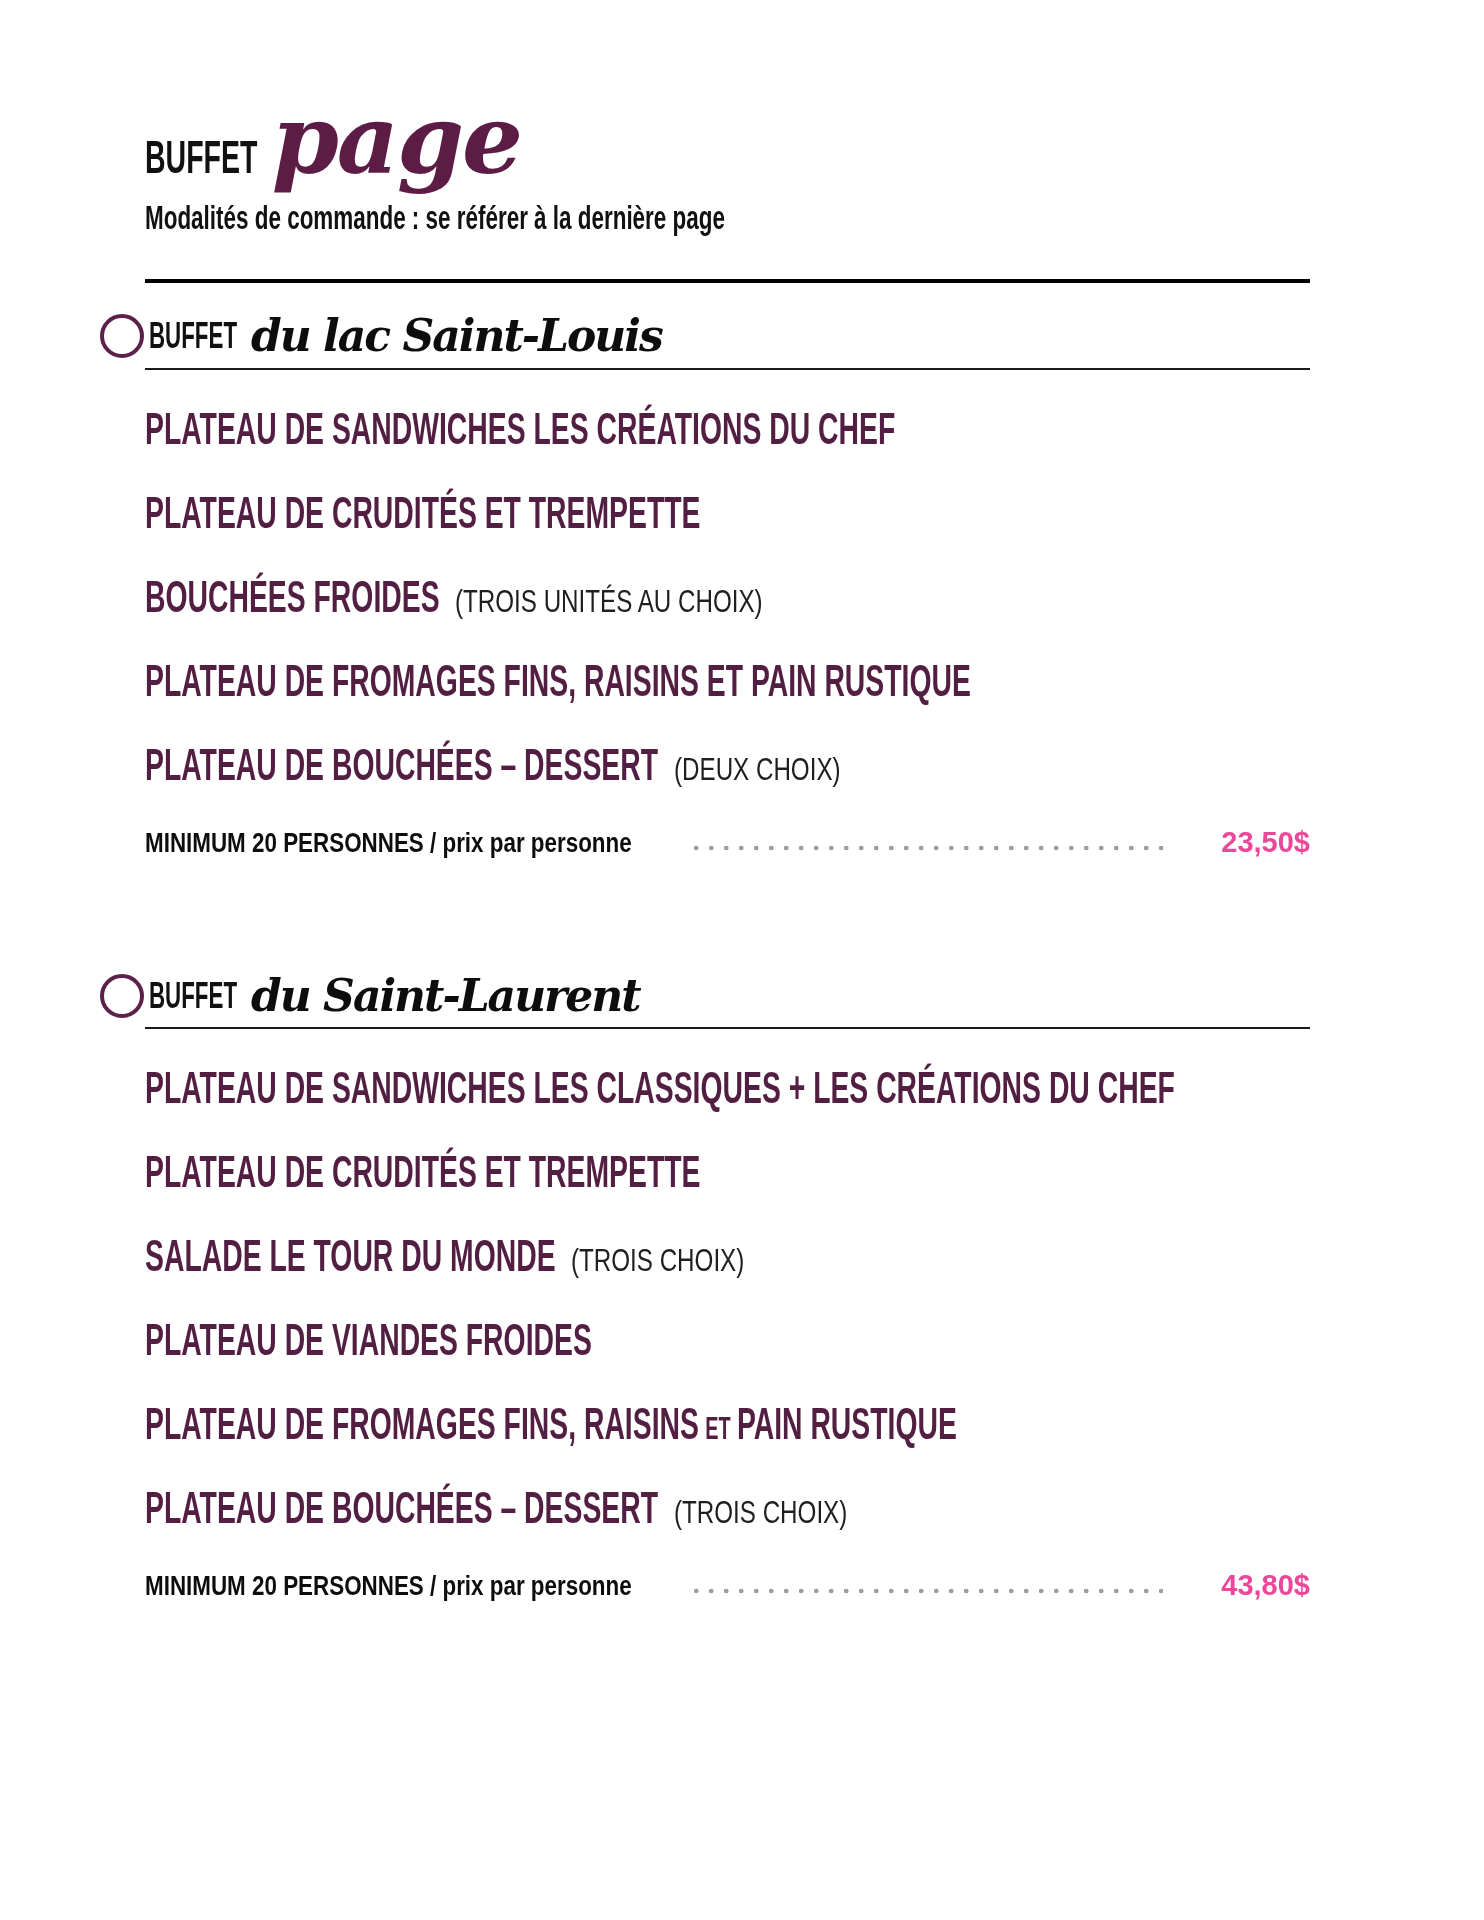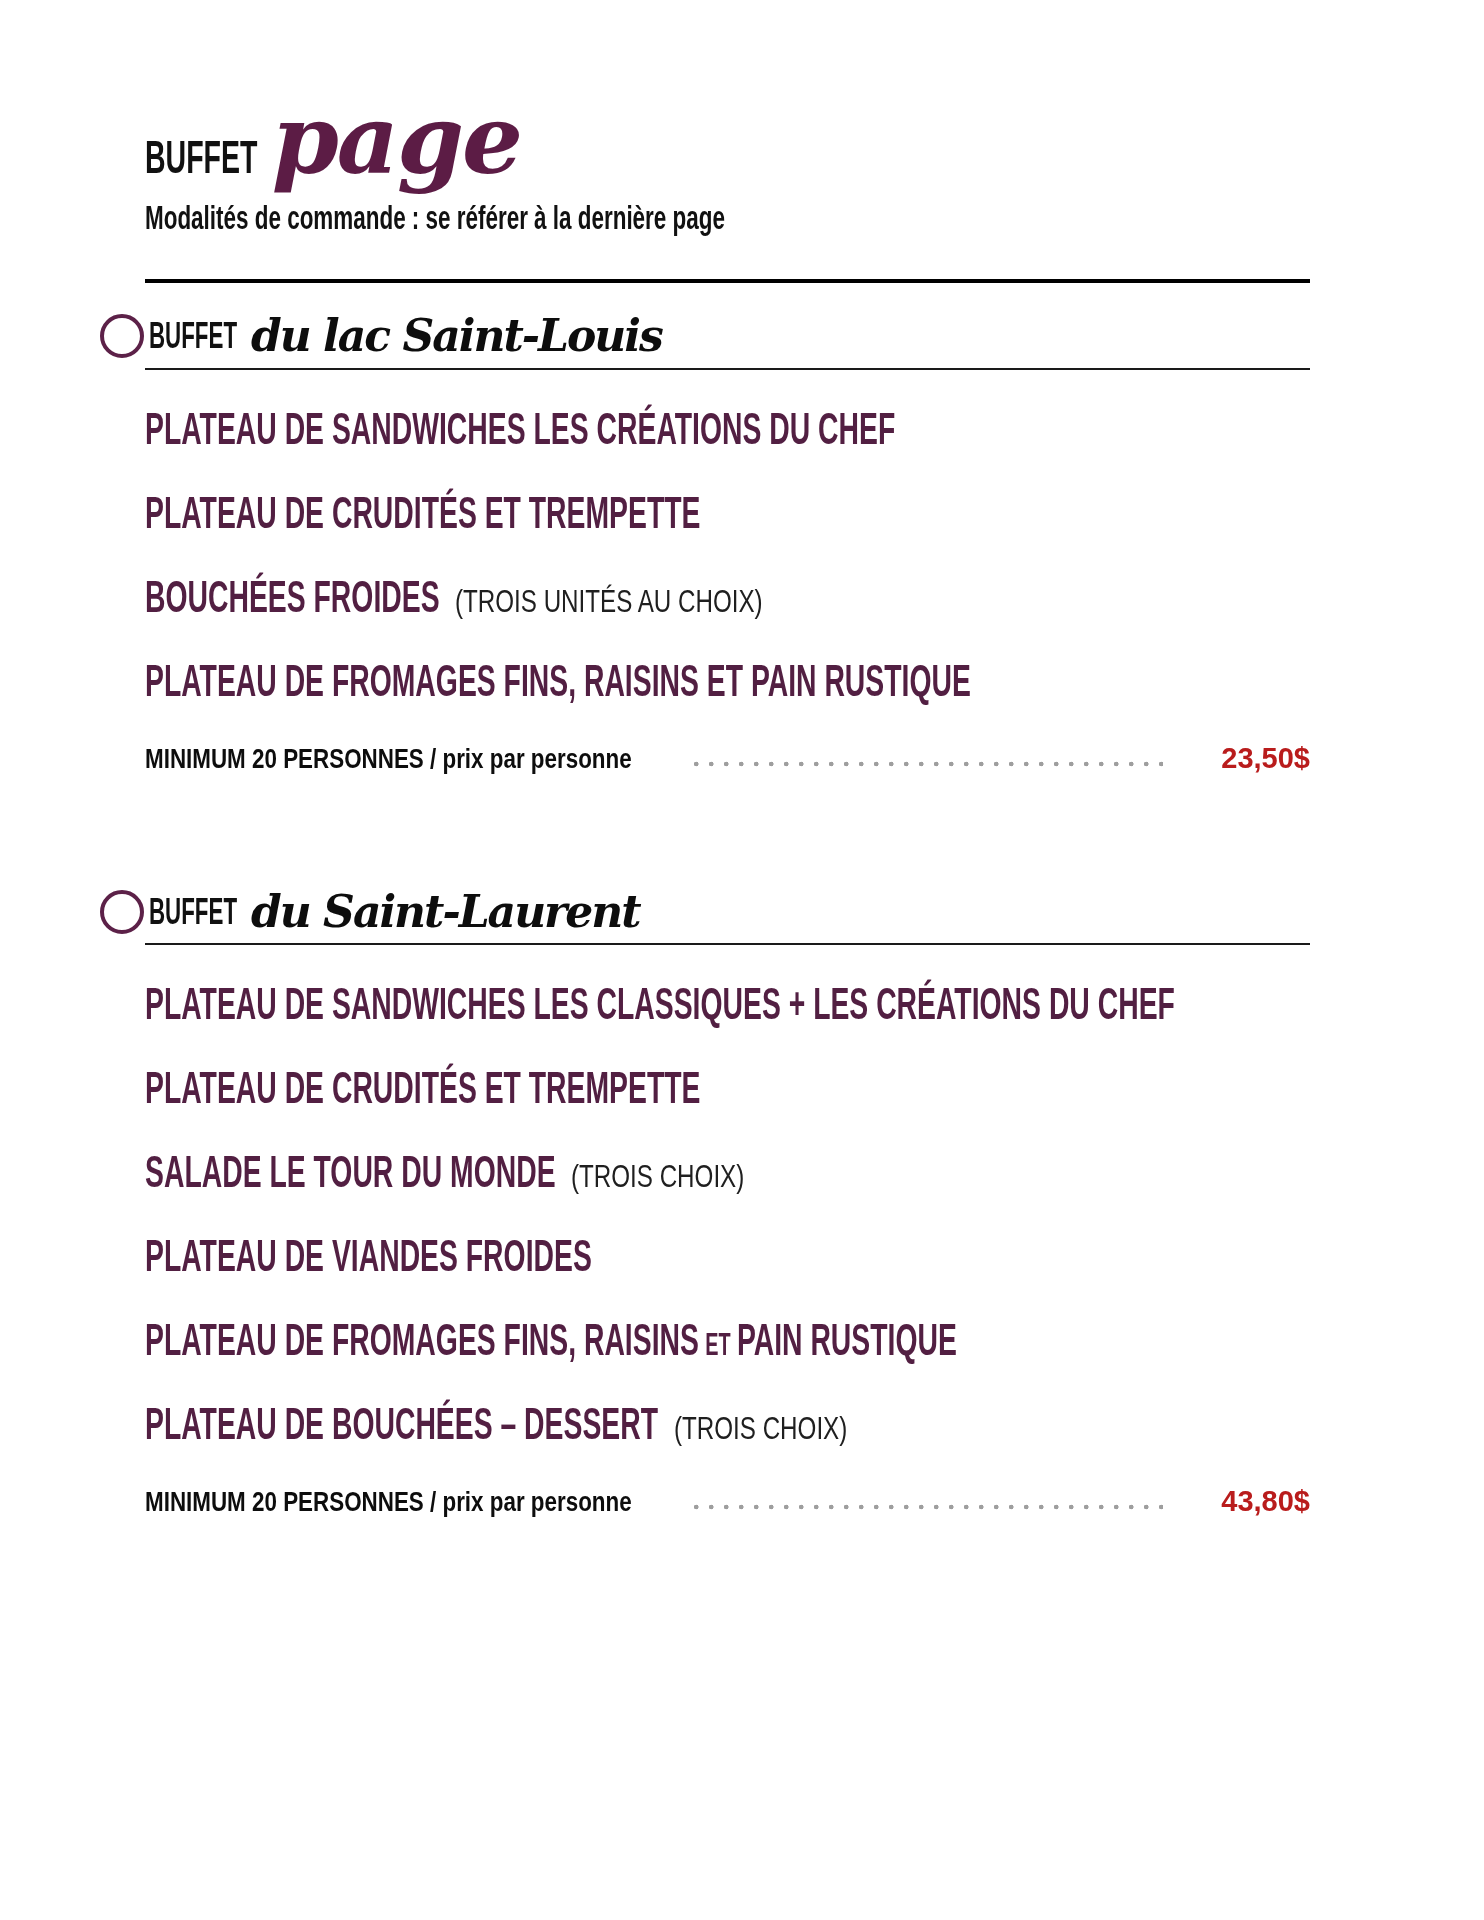--- a/index.html
+++ b/index.html
@@ -51,21 +51,21 @@
   .min-row{display:flex;align-items:baseline;margin-top:20px;gap:48px;}
   .min-label{font-size:28px;font-weight:bold;color:#0d0d0d;}
   .leader{
     flex:1 1 auto;height:10px;align-self:flex-end;
     margin:0 10px 6px 14px;
     background-image:radial-gradient(circle at 2.2px 5px, #9e9e9e 2.1px, transparent 2.6px);
     background-size:15px 10px;
     background-repeat:repeat-x;
     background-position:left bottom;
   }
-  .price{font-size:29px;font-weight:bold;color:#b91c1c;flex:0 0 auto;}
+  .price{font-size:29px;font-weight:bold;color:#ec4899;flex:0 0 auto;}
 </style>
 </head>
 <body>
 
 <div class="page">
 
   <header>
     <div class="title-row">
       <span class="cond t-label" style="transform: scaleX(0.62); margin-right: -68.78px;">BUFFET</span>
       <span class="script t-script">page</span>
@@ -90,20 +90,23 @@
         <span class="cond iname" style="transform: scaleX(0.63); margin-right: -440.67px;"><span>PLATEAU DE SANDWICHES LES CRÉATIONS DU CHEF</span></span>
       </li>
       <li class="menu-item">
         <span class="cond iname" style="transform: scaleX(0.63); margin-right: -326.34px;"><span>PLATEAU DE CRUDITÉS ET TREMPETTE</span></span>
       </li>
       <li class="menu-item">
         <span class="cond iname" style="transform: scaleX(0.63); margin-right: -173.16px;"><span>BOUCHÉES FROIDES</span></span><span class="cond note" style="transform: scaleX(0.78); margin-right: -86.68px;">(TROIS UNITÉS AU CHOIX)</span>
       </li>
       <li class="menu-item">
         <span class="cond iname" style="transform: scaleX(0.63); margin-right: -485.07px;"><span>PLATEAU DE FROMAGES FINS, RAISINS ET PAIN RUSTIQUE</span></span>
+      </li>
+      <li class="menu-item">
+        <span class="cond iname" style="transform: scaleX(0.63); margin-right: -301.18px;"><span>PLATEAU DE BOUCHÉES – DESSERT</span></span><span class="cond note" style="transform: scaleX(0.78); margin-right: -47.08px;">(DEUX CHOIX)</span>
       </li>
     </ul>
 
     <div class="min-row">
       <span class="cond min-label" style="transform: scaleX(0.8); margin-right: -121.6px;">MINIMUM 20 PERSONNES / prix par personne</span>
       <span class="leader"></span>
       <span class="price">23,50$</span>
     </div>
   </section>
 

